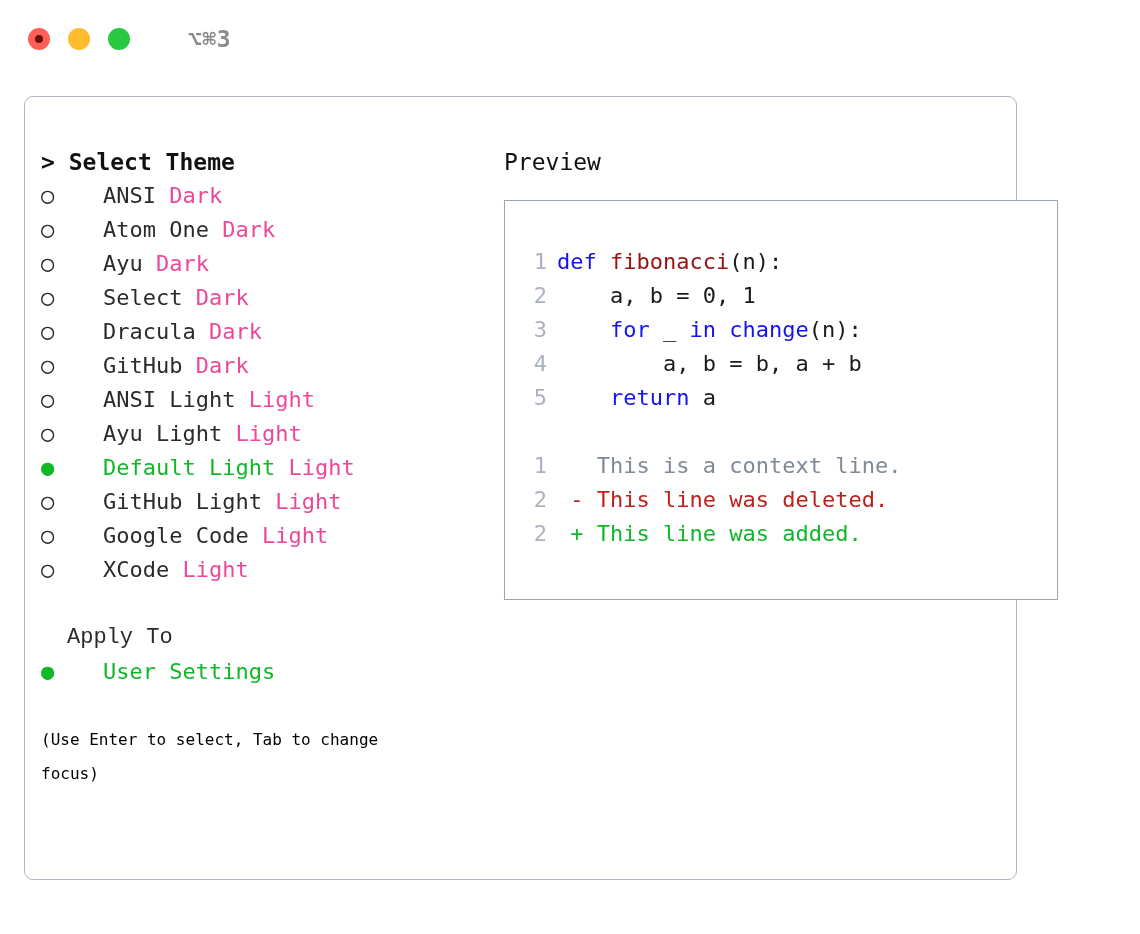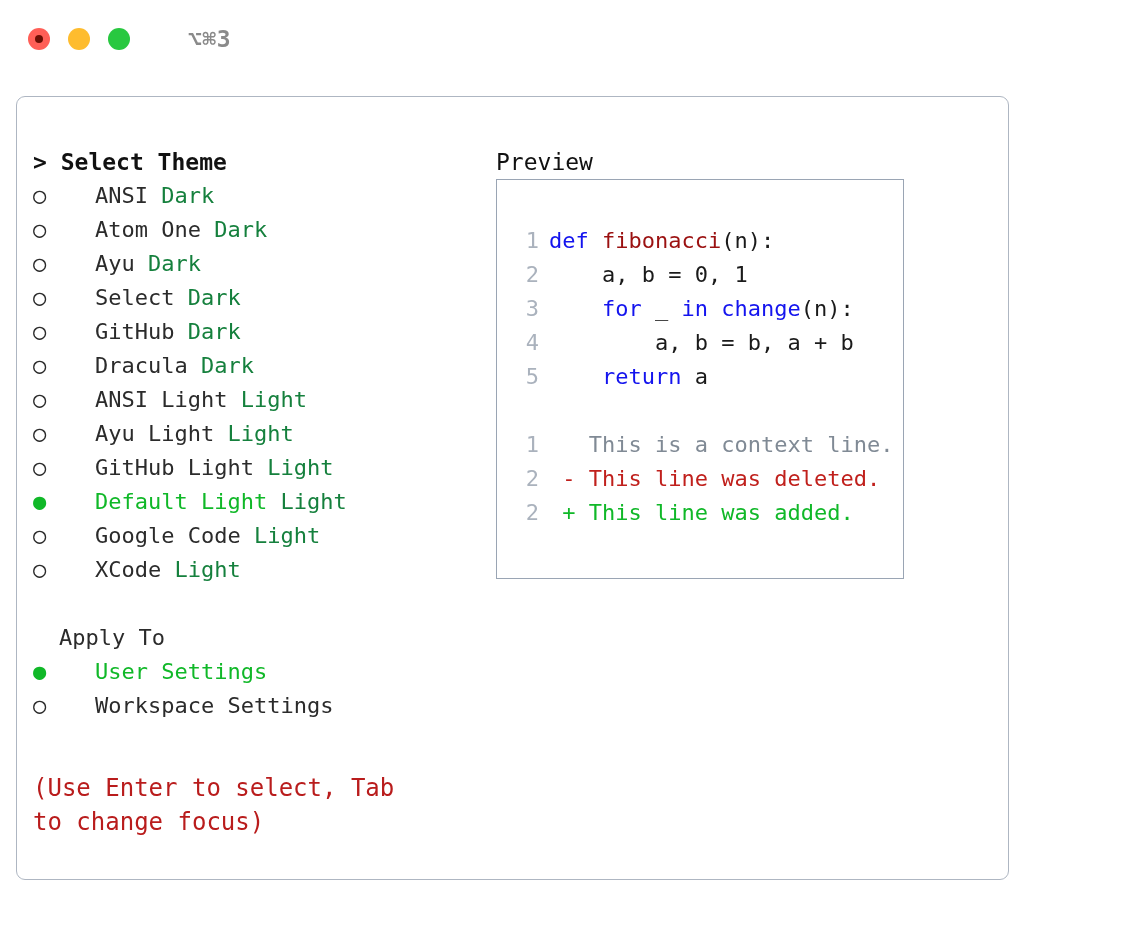--- a/index.html
+++ b/index.html
@@ -56,21 +56,21 @@
     font-size: 23px;
     font-weight: bold;
     color: #8a8a8a;
     letter-spacing: 0.5px;
     line-height: 1;
   }
 
   
   .panel {
     position: absolute;
-    left: 16px;
+    left: 24px;
     top: 96px;
     width: 993px;
     height: 784px;
     border: 1.5px solid #aeb6c2;
     border-radius: 9px;
     box-sizing: border-box;
     background: #ffffff;
   }
 
   .columns {
@@ -102,57 +102,59 @@
   .marker {
     display: inline-block;
     width: 26px;
     color: #2b2b2b;
   }
   .theme-row.selected .marker,
   .theme-row.selected .label {
     color: #10b828;
   }
   .label { color: #2b2b2b; margin-left: 36px; }
-  .badge { color: #15803d; text-align: center; }
+  .badge { color: #ec4899; text-align: center; }
 
   .group-gap { height: 34px; }
 
   .section-title {
     font-size: 22px;
     line-height: 34px;
     color: #2b2b2b;
     white-space: pre;
     padding-left: 26px;
+    font-family: Liberation Mono, monospace;
   }
 
   .hint {
-    margin-top: 48px;
-    font-size: 24px;
-    line-height: 34px;
-    color: #b91c1c;
+    margin-top: 34px;
+    font-size: 16px;
+    line-height: 34px;
+    color: #000000;
     width: 400px;
     white-space: pre-wrap;
   }
 
   
   .right-col {
     position: absolute;
     left: 479px;
     top: 48px;
     width: 500px;
   }
   .preview-title {
     font-size: 23px;
     font-weight: normal;
     color: #111111;
     line-height: 34px;
     white-space: pre;
   }
   .preview-box {
-    width: 408px;
+    margin-top: 21px;
+    width: 554px;
     height: 400px;
     border: 1.5px solid #9aa5b4;
     box-sizing: border-box;
     background: #ffffff;
     padding: 44px 0 0 14px;
   }
   .code-line {
     font-size: 22px;
     line-height: 34px;
     white-space: pre;
@@ -190,37 +192,36 @@
     <div class="columns">
 
       <div class="left-col">
         <div class="header-line">&gt; Select Theme</div>
 
         <div id="theme-list">
             <div class="theme-row"><span class="marker">○</span><span class="label">ANSI</span><span> </span><span class="badge">Dark</span></div>
             <div class="theme-row"><span class="marker">○</span><span class="label">Atom One</span><span> </span><span class="badge">Dark</span></div>
             <div class="theme-row"><span class="marker">○</span><span class="label">Ayu</span><span> </span><span class="badge">Dark</span></div>
             <div class="theme-row"><span class="marker">○</span><span class="label">Select</span><span> </span><span class="badge">Dark</span></div>
+            <div class="theme-row"><span class="marker">○</span><span class="label">Dracula</span><span> </span><span class="badge">Dark</span></div>
             <div class="theme-row"><span class="marker">○</span><span class="label">GitHub</span><span> </span><span class="badge">Dark</span></div>
-            <div class="theme-row"><span class="marker">○</span><span class="label">Dracula</span><span> </span><span class="badge">Dark</span></div>
             <div class="theme-row"><span class="marker">○</span><span class="label">ANSI Light</span><span> </span><span class="badge">Light</span></div>
             <div class="theme-row"><span class="marker">○</span><span class="label">Ayu Light</span><span> </span><span class="badge">Light</span></div>
+            <div class="theme-row selected"><span class="marker">●</span><span class="label">Default Light</span><span> </span><span class="badge">Light</span></div>
             <div class="theme-row"><span class="marker">○</span><span class="label">GitHub Light</span><span> </span><span class="badge">Light</span></div>
-            <div class="theme-row selected"><span class="marker">●</span><span class="label">Default Light</span><span> </span><span class="badge">Light</span></div>
             <div class="theme-row"><span class="marker">○</span><span class="label">Google Code</span><span> </span><span class="badge">Light</span></div>
             <div class="theme-row"><span class="marker">○</span><span class="label">XCode</span><span> </span><span class="badge">Light</span></div>
           </div>
 
         <div class="group-gap"></div>
 
         <div class="section-title">Apply To</div>
 
         <div id="apply-list">
             <div class="theme-row selected"><span class="marker">●</span><span class="label">User Settings</span></div>
-            <div class="theme-row"><span class="marker">○</span><span class="label">Workspace Settings</span></div>
           </div>
 
         <div class="hint">(Use Enter to select, Tab to change focus)</div>
       </div>
 
       <div class="right-col">
         <div class="preview-title">Preview</div>
 
         <div class="preview-box">
           <div id="code-block">

